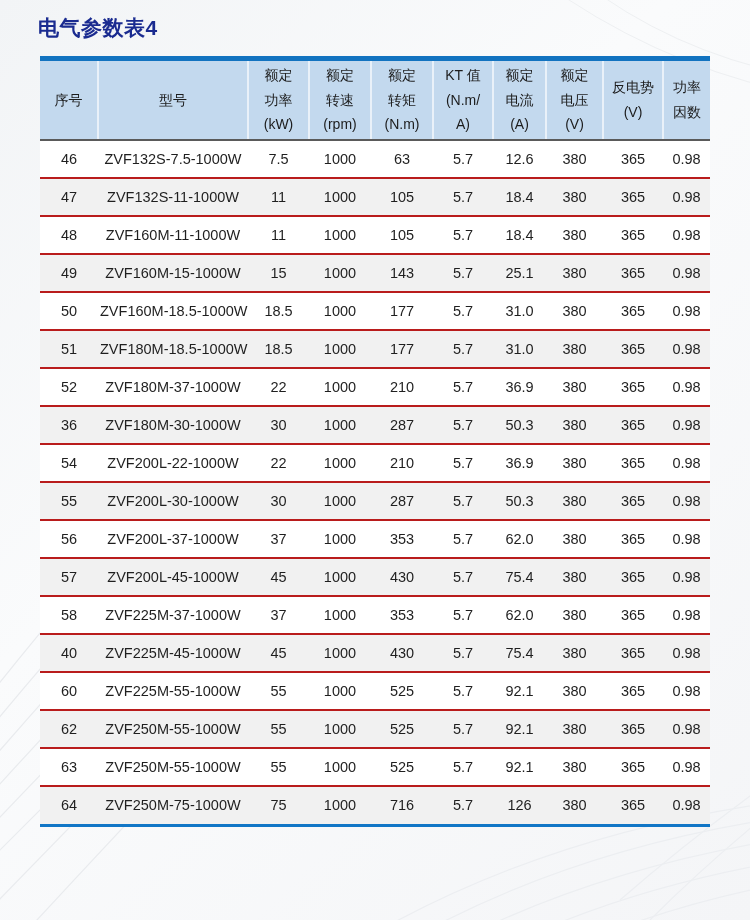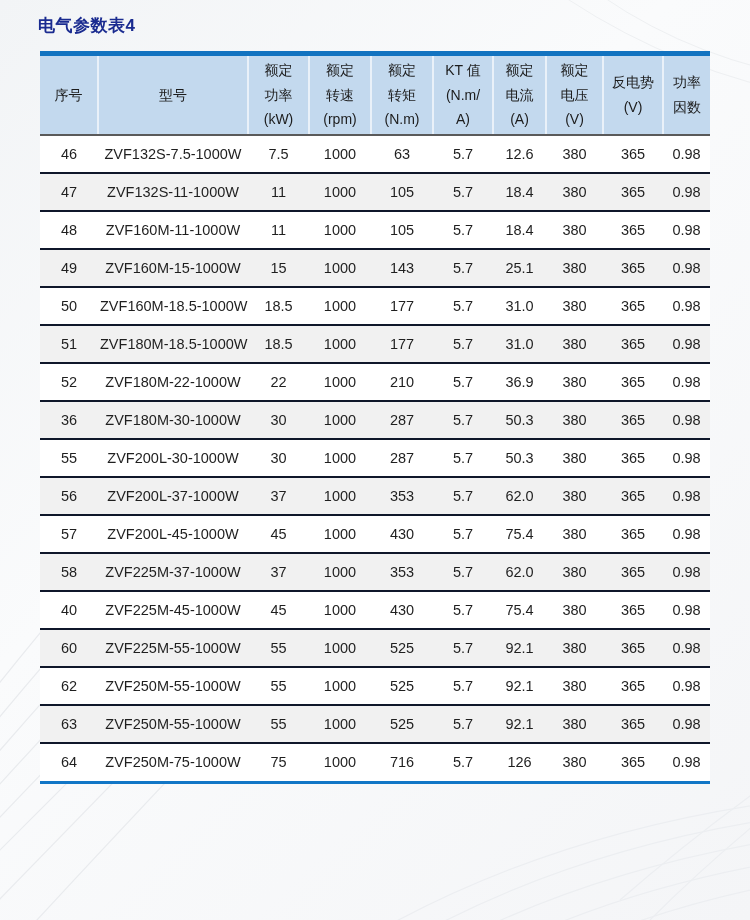--- a/index.html
+++ b/index.html
@@ -16,21 +16,21 @@
     z-index: 0;
     pointer-events: none;
   }
   .page {
     position: relative;
     z-index: 1;
     padding: 14px 40px 0 38px;
   }
   .page-title {
     color: #1a2b90;
-    font-size: 17px;
+    font-size: 21px;
     font-weight: bold;
     letter-spacing: 0.5px;
     margin-bottom: 14px;
   }
   .table-wrap {
     margin-left: 2px;
     width: 670px;
     border-top: 5px solid #1273c0;
     border-bottom: 3px solid #1176c6;
   }
@@ -57,21 +57,21 @@
   tbody td {
     color: #1f1f1f;
     font-size: 14.5px;
     text-align: center;
     vertical-align: middle;
     height: 38px;
     padding: 0 2px;
     white-space: nowrap;
     overflow: hidden;
   }
-  tbody tr { background: #ffffff; border-bottom: 2px solid #0f172a; }
+  tbody tr { background: #ffffff; border-bottom: 2px solid #b91c1c; }
   tbody tr:nth-child(even) { background: #f1f1f1; }
   tbody tr:last-child { border-bottom: none; }
 </style>
 </head>
 <body>
 
 <svg class="bg-swirls" viewBox="0 0 750 920" xmlns="http://www.w3.org/2000/svg" aria-hidden="true">
   <g fill="none" stroke="#e9ebee" stroke-width="1.2">
     <path d="M -60 760 Q 90 560 230 430"></path>
     <path d="M -60 790 Q 100 590 245 450"></path>
@@ -210,38 +210,50 @@
     <td>1000</td>
     <td>177</td>
     <td>5.7</td>
     <td>31.0</td>
     <td>380</td>
     <td>365</td>
     <td>0.98</td>
   </tr>
           <tr>
     <td>52</td>
-    <td>ZVF180M-22-1000W</td>
+    <td>ZVF180M-37-1000W</td>
     <td>22</td>
     <td>1000</td>
     <td>210</td>
     <td>5.7</td>
     <td>36.9</td>
     <td>380</td>
     <td>365</td>
     <td>0.98</td>
   </tr>
           <tr>
     <td>36</td>
     <td>ZVF180M-30-1000W</td>
     <td>30</td>
     <td>1000</td>
     <td>287</td>
     <td>5.7</td>
     <td>50.3</td>
+    <td>380</td>
+    <td>365</td>
+    <td>0.98</td>
+  </tr>
+          <tr>
+    <td>54</td>
+    <td>ZVF200L-22-1000W</td>
+    <td>22</td>
+    <td>1000</td>
+    <td>210</td>
+    <td>5.7</td>
+    <td>36.9</td>
     <td>380</td>
     <td>365</td>
     <td>0.98</td>
   </tr>
           <tr>
     <td>55</td>
     <td>ZVF200L-30-1000W</td>
     <td>30</td>
     <td>1000</td>
     <td>287</td>

